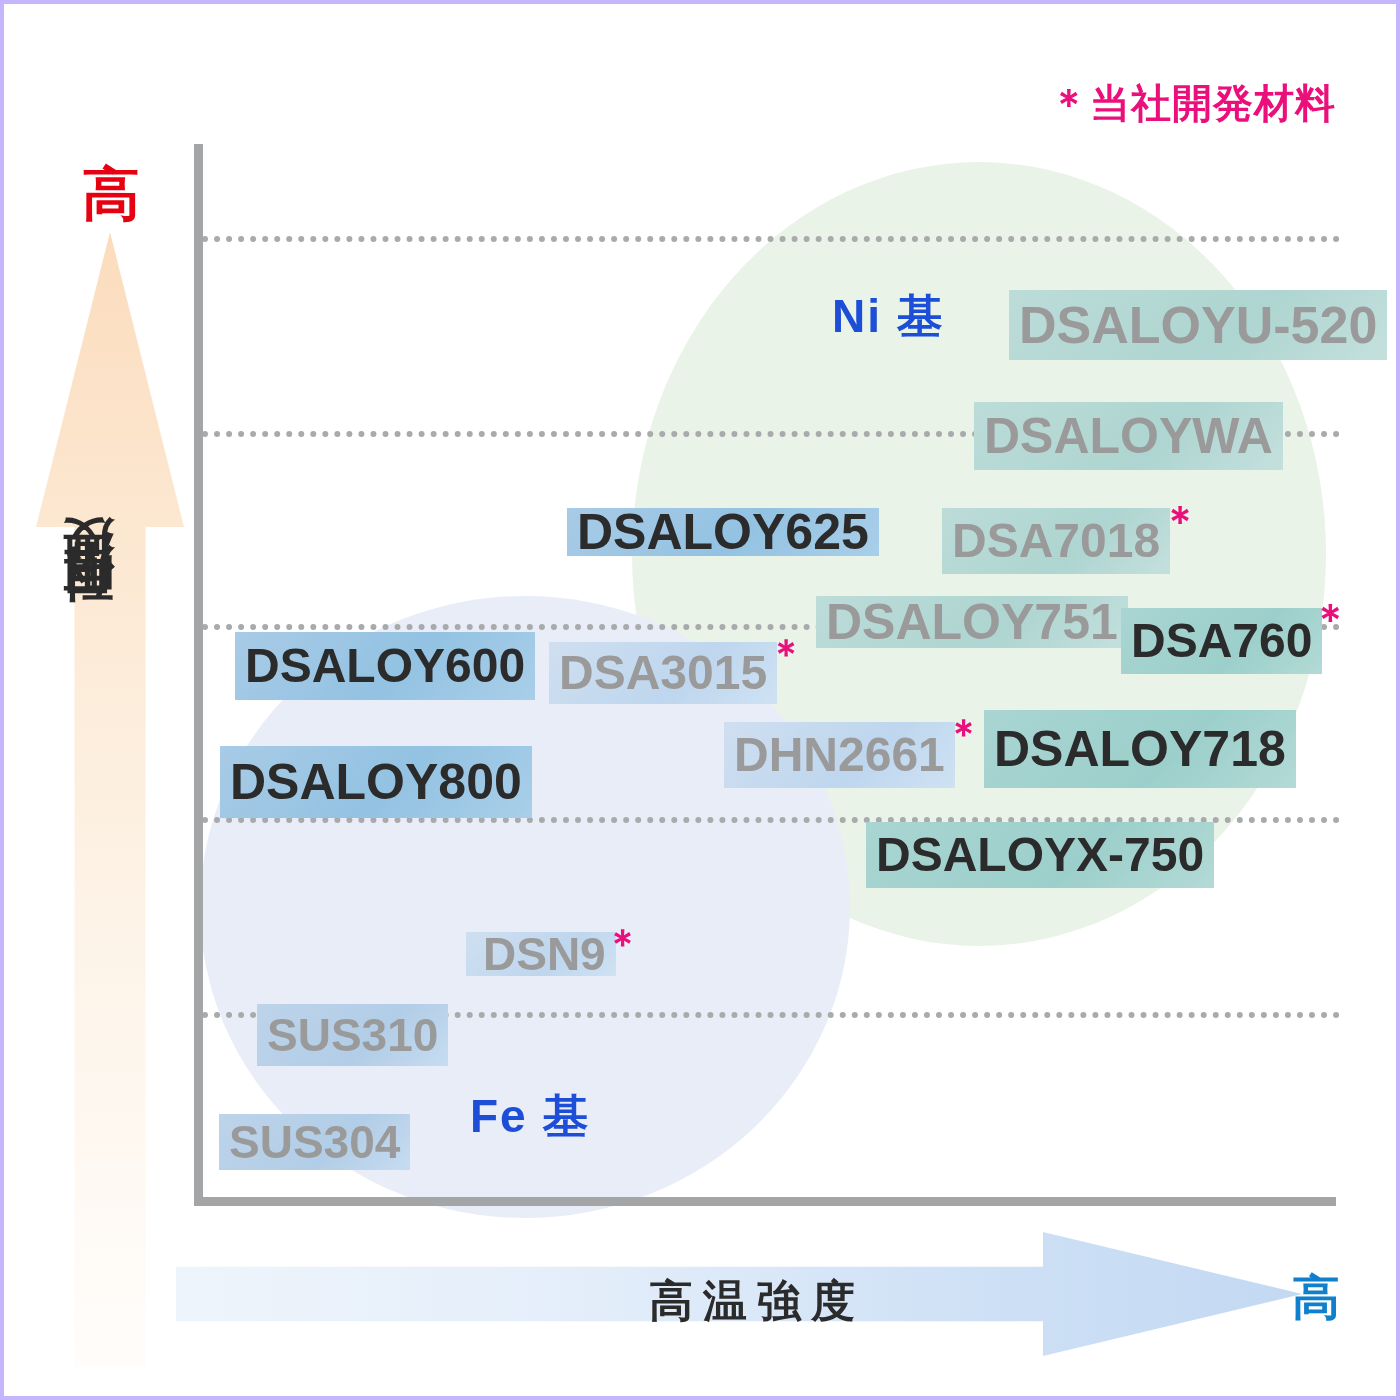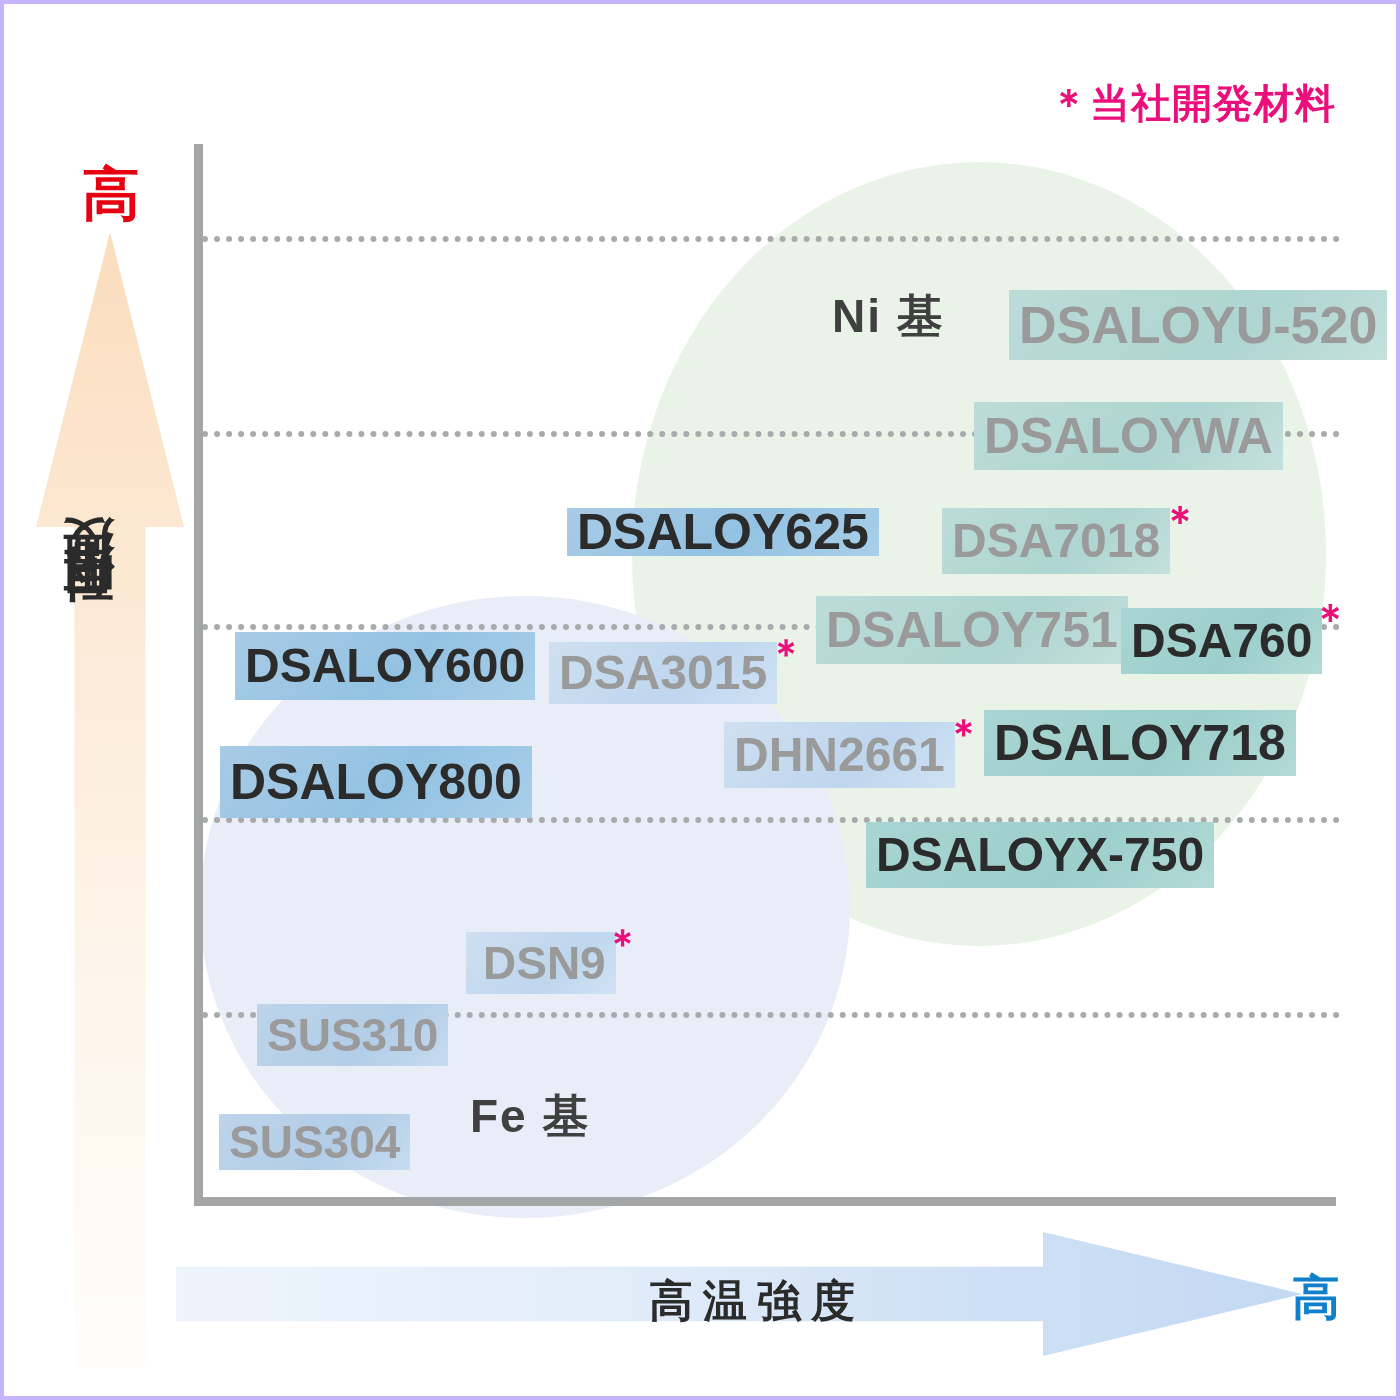--- a/index.html
+++ b/index.html
@@ -162,21 +162,21 @@
   .v-blue-gray   { background: linear-gradient(135deg,#cfdff0 0%,#bed6ee 60%,#cfe2f3 100%); color: #9a9a9a; }
   .v-blue-gray2  { background: linear-gradient(135deg,#bdd4ea 0%,#b2cde7 60%,#c6dcf0 100%); color: #9a9a9a; }
   .v-teal-dark   { background: linear-gradient(135deg,#a9d5d2 0%,#9ccfcb 60%,#b3dad6 100%); color: #2b2b2b; }
   .v-teal-gray   { background: linear-gradient(135deg,#bcdcd8 0%,#aed5d1 60%,#c4e0dd 100%); color: #9a9a9a; }
 
   
   .group-name {
     position: absolute;
     font-size: 46px;
     font-weight: 700;
-    color: #404040;
+    color: #1d4ed8;
     letter-spacing: 2px;
     white-space: nowrap;
   }
 </style>
 </head>
 <body>
 
 <div id="canvas">
 
   <div class="legend">＊当社開発材料</div>
@@ -210,21 +210,21 @@
 
   <div class="chip v-blue-dark" style="left:563px; top:504px; height:48px; font-size:50px;">
     <span class="chip-text">DSALOY625</span>
   </div>
 
   <div class="chip v-teal-gray" style="left:938px; top:504px; height:66px; font-size:48px;">
     <span class="chip-text">DSA7018</span>
     <span class="star" style="right:-30px; top:-8px; font-size:40px;">＊</span>
   </div>
 
-  <div class="chip v-teal-gray" style="left:812px; top:592px; height:68px; font-size:50px;">
+  <div class="chip v-teal-gray" style="left:812px; top:592px; height:52px; font-size:50px;">
     <span class="chip-text">DSALOY751</span>
   </div>
 
   <div class="chip v-teal-dark" style="left:1117px; top:604px; height:66px; font-size:48px;">
     <span class="chip-text">DSA760</span>
     <span class="star" style="right:-28px; top:-10px; font-size:40px;">＊</span>
   </div>
 
   <div class="chip v-blue-dark" style="left:231px; top:628px; height:68px; font-size:48px;">
     <span class="chip-text">DSALOY600</span>
@@ -237,30 +237,30 @@
 
   <div class="chip v-blue-dark" style="left:216px; top:742px; height:72px; font-size:50px;">
     <span class="chip-text">DSALOY800</span>
   </div>
 
   <div class="chip v-blue-gray" style="left:720px; top:718px; height:66px; font-size:48px;">
     <span class="chip-text">DHN2661</span>
     <span class="star" style="right:-28px; top:-8px; font-size:38px;">＊</span>
   </div>
 
-  <div class="chip v-teal-dark" style="left:980px; top:706px; height:66px; font-size:50px;">
+  <div class="chip v-teal-dark" style="left:980px; top:706px; height:78px; font-size:50px;">
     <span class="chip-text">DSALOY718</span>
   </div>
 
   <div class="chip v-teal-dark" style="left:862px; top:818px; height:66px; font-size:48px;">
     <span class="chip-text">DSALOYX-750</span>
   </div>
 
 
-  <div class="chip v-blue-gray" style="left:462px; top:928px; height:62px; font-size:46px;padding-left:17px;">
+  <div class="chip v-blue-gray" style="left:462px; top:928px; height:44px; font-size:46px;padding-left:17px;">
     <span class="chip-text">DSN9</span>
     <span class="star" style="right:-26px; top:-8px; font-size:38px;">＊</span>
   </div>
 
   <div class="chip v-blue-gray2" style="left:253px; top:1000px; height:62px; font-size:46px;">
     <span class="chip-text">SUS310</span>
   </div>
 
   <div class="chip v-blue-gray2" style="left:215px; top:1110px; height:56px; font-size:46px;text-align:center;">
     <span class="chip-text">SUS304</span>

